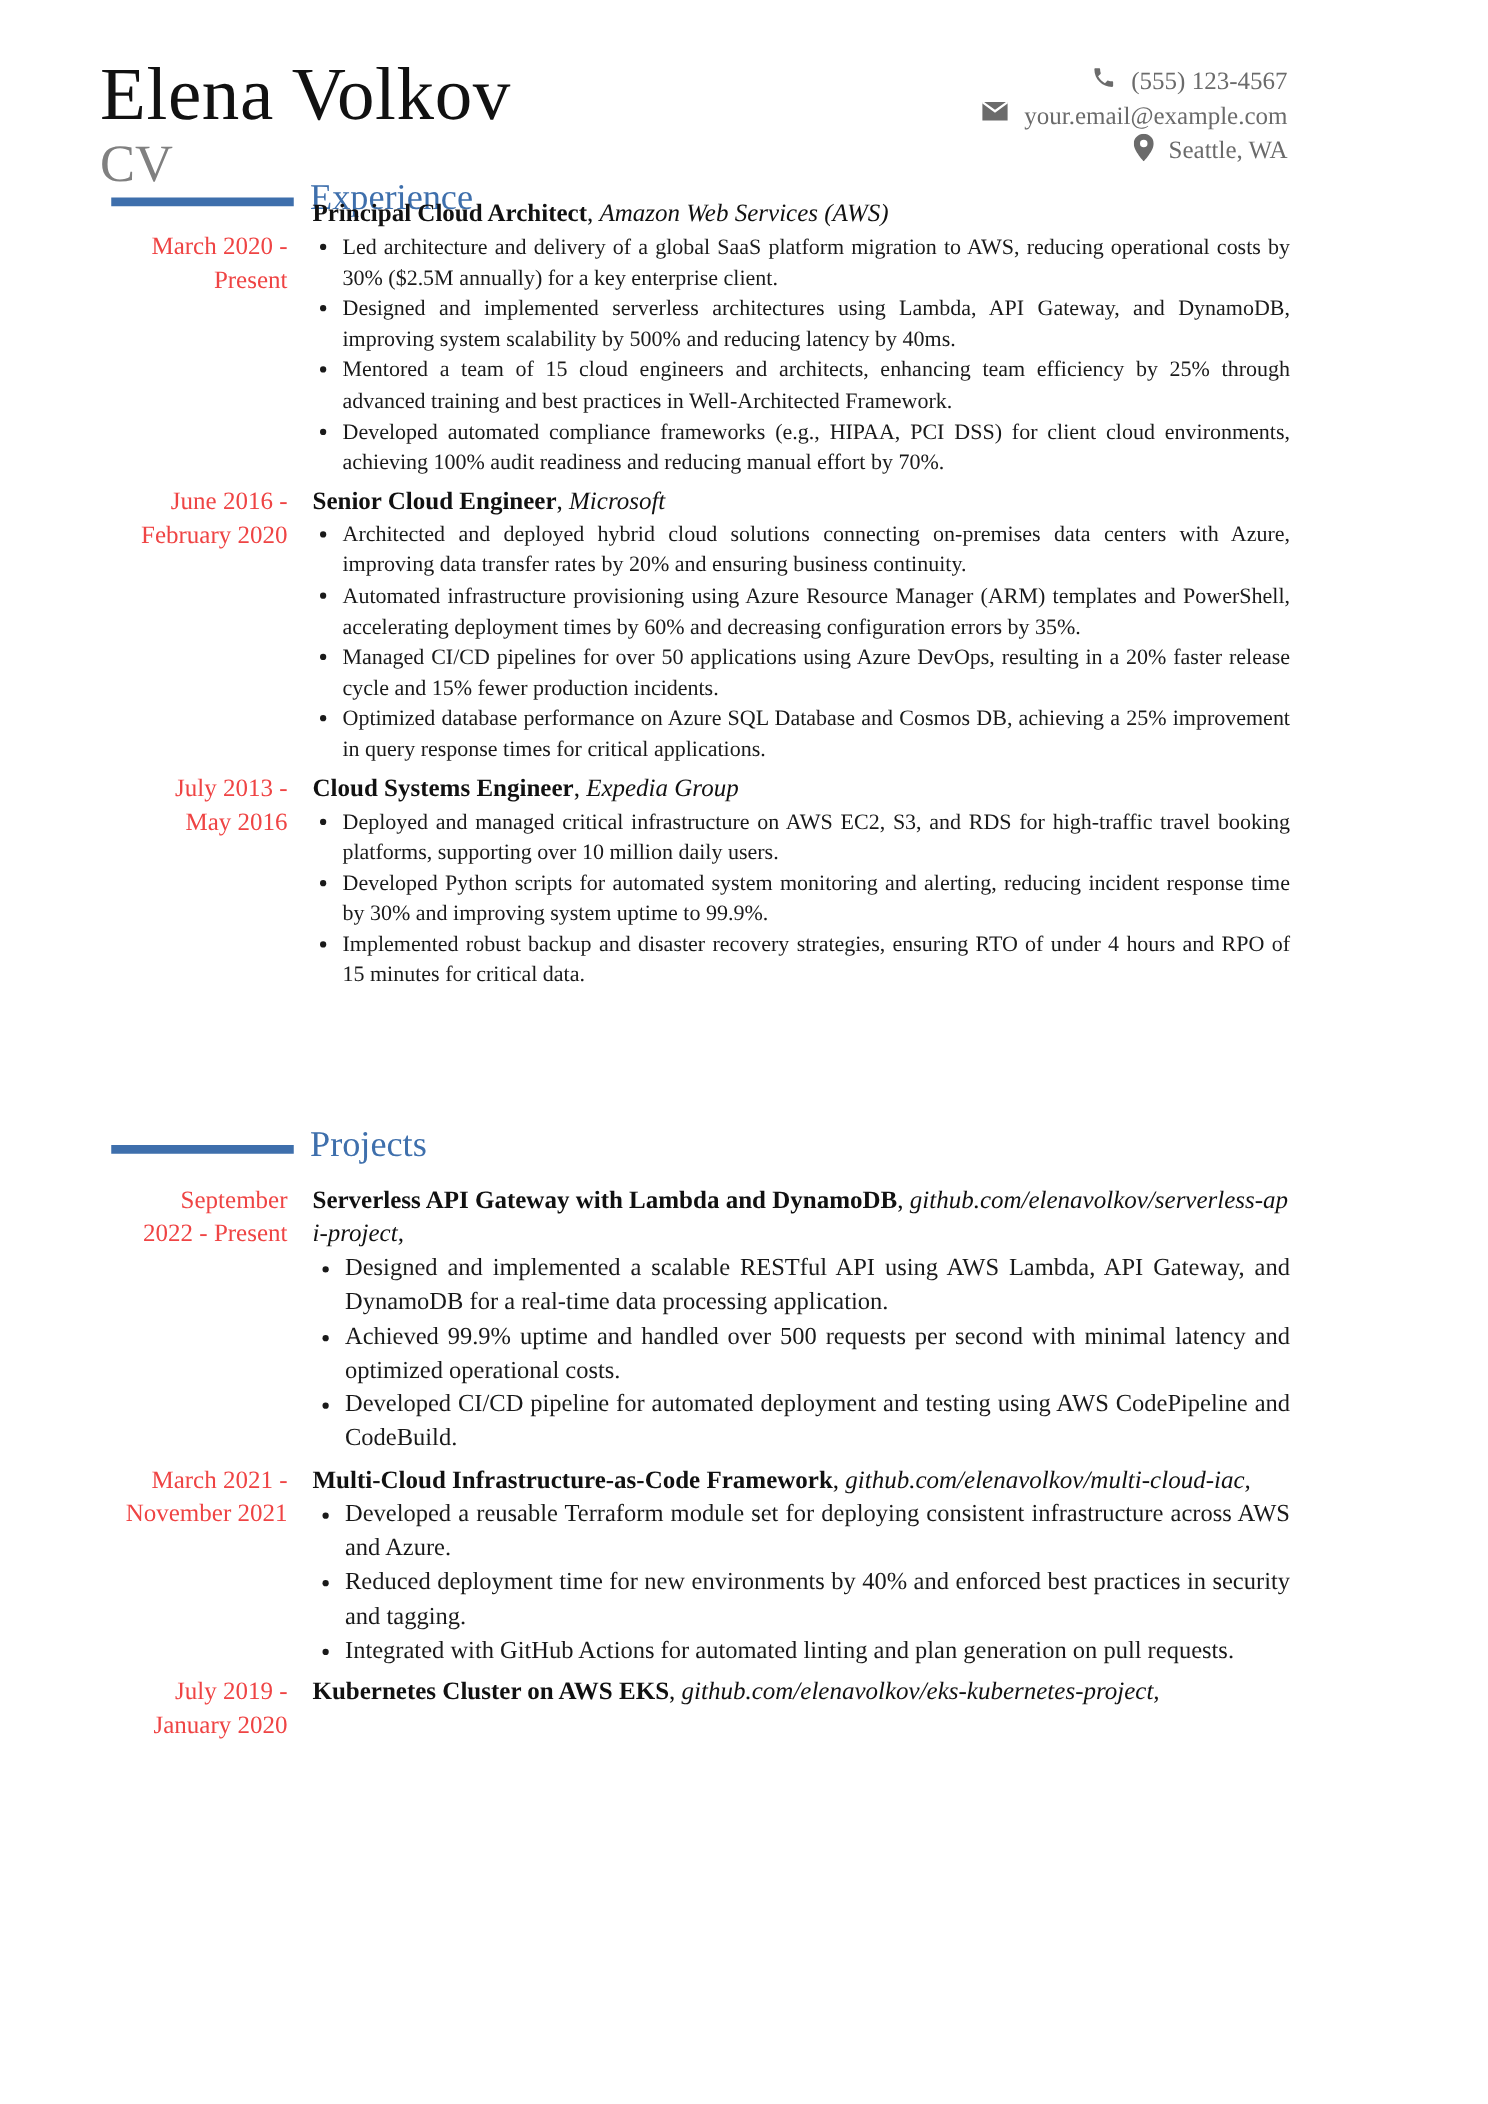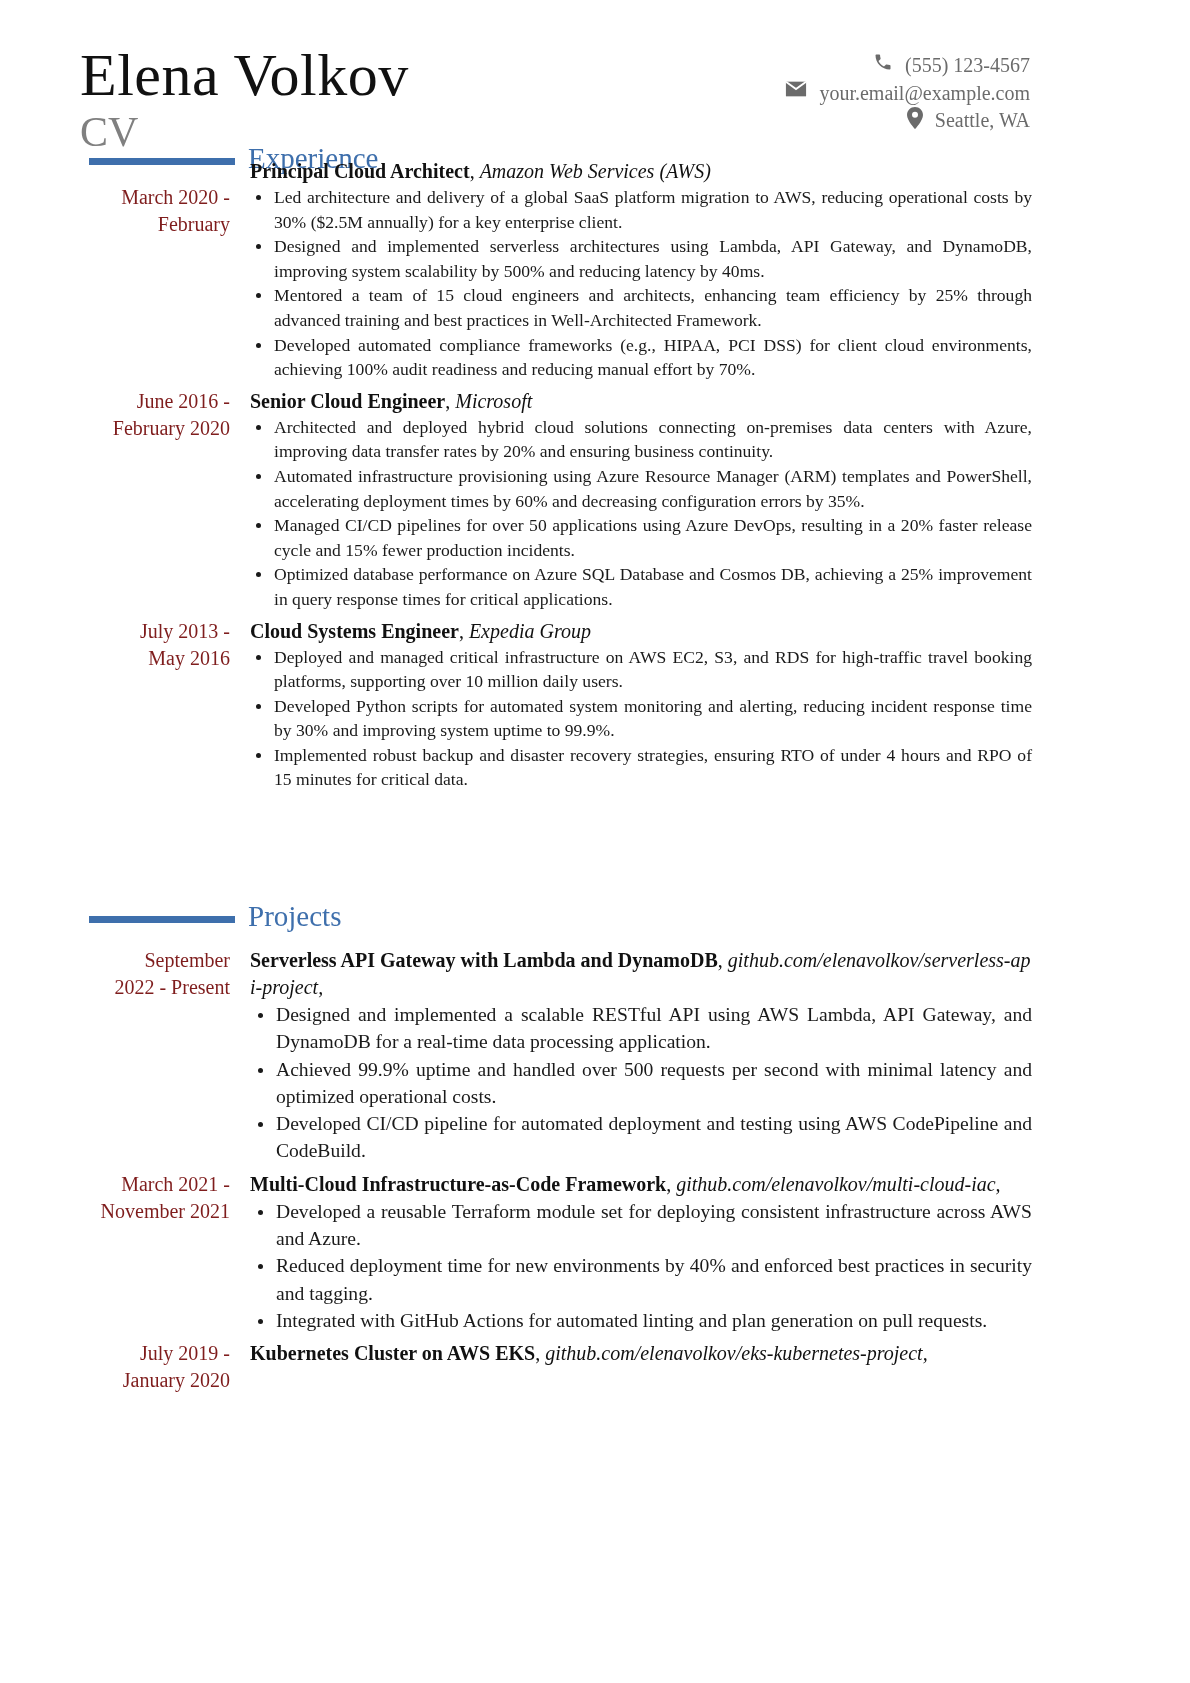--- a/index.html
+++ b/index.html
@@ -39,21 +39,21 @@
   .section-title {
     position: absolute; left: 248px; top: -12px;
     font-family: "Liberation Serif", serif;
     font-size: 29px; line-height: 34px; color: #3e6fac;
   }
 
   .entry { position: relative; display: flex; }
   .entry-date {
     width: 150px; margin-left: 80px; padding-right: 20px; text-align: right;
     font-family: "Liberation Serif", serif;
-    color: #7f1d1d;
+    color: #ef4444;
   }
   .entry-body { width: 782px; }
   .entry-head { font-family: "Liberation Serif", serif; color: #111; }
   .entry-head .role { font-weight: bold; }
   .entry-head .org { font-style: italic; }
 
   ul.bullets { list-style: none; margin: 0; padding: 0; }
   ul.bullets li { position: relative; padding-left: 24px; font-family: "Liberation Serif", serif; color: #1a1a1a; text-align: justify; }
   ul.bullets li::before {
     content: ""; position: absolute; left: 6px; width: 5px; height: 5px; border-radius: 50%; background: #1a1a1a;
@@ -104,21 +104,21 @@
 
   <div class="section exp" style="top:153px;">
     <div class="section-head">
       <div class="section-bar"></div>
       <div class="section-title">Experience</div>
     </div>
 
     <div class="entry" style="margin-top:-5px;">
       <div class="entry-date">
         <div>March 2020 -</div>
-        <div>February</div>
+        <div>Present</div>
       </div>
       <div class="entry-body">
         <div class="entry-head" style="margin-top:-26px; margin-bottom:0;"></div>
         <div class="entry-head">
           <span class="role">Principal Cloud Architect</span>, <span class="org">Amazon Web Services (AWS)</span>
         </div>
         <ul class="bullets">
           <li>Led architecture and delivery of a global SaaS platform migration to AWS, reducing operational costs by 30% ($2.5M annually) for a key enterprise client.</li>
           <li>Designed and implemented serverless architectures using Lambda, API Gateway, and DynamoDB, improving system scalability by 500% and reducing latency by 40ms.</li>
           <li>Mentored a team of 15 cloud engineers and architects, enhancing team efficiency by 25% through advanced training and best practices in Well-Architected Framework.</li>

